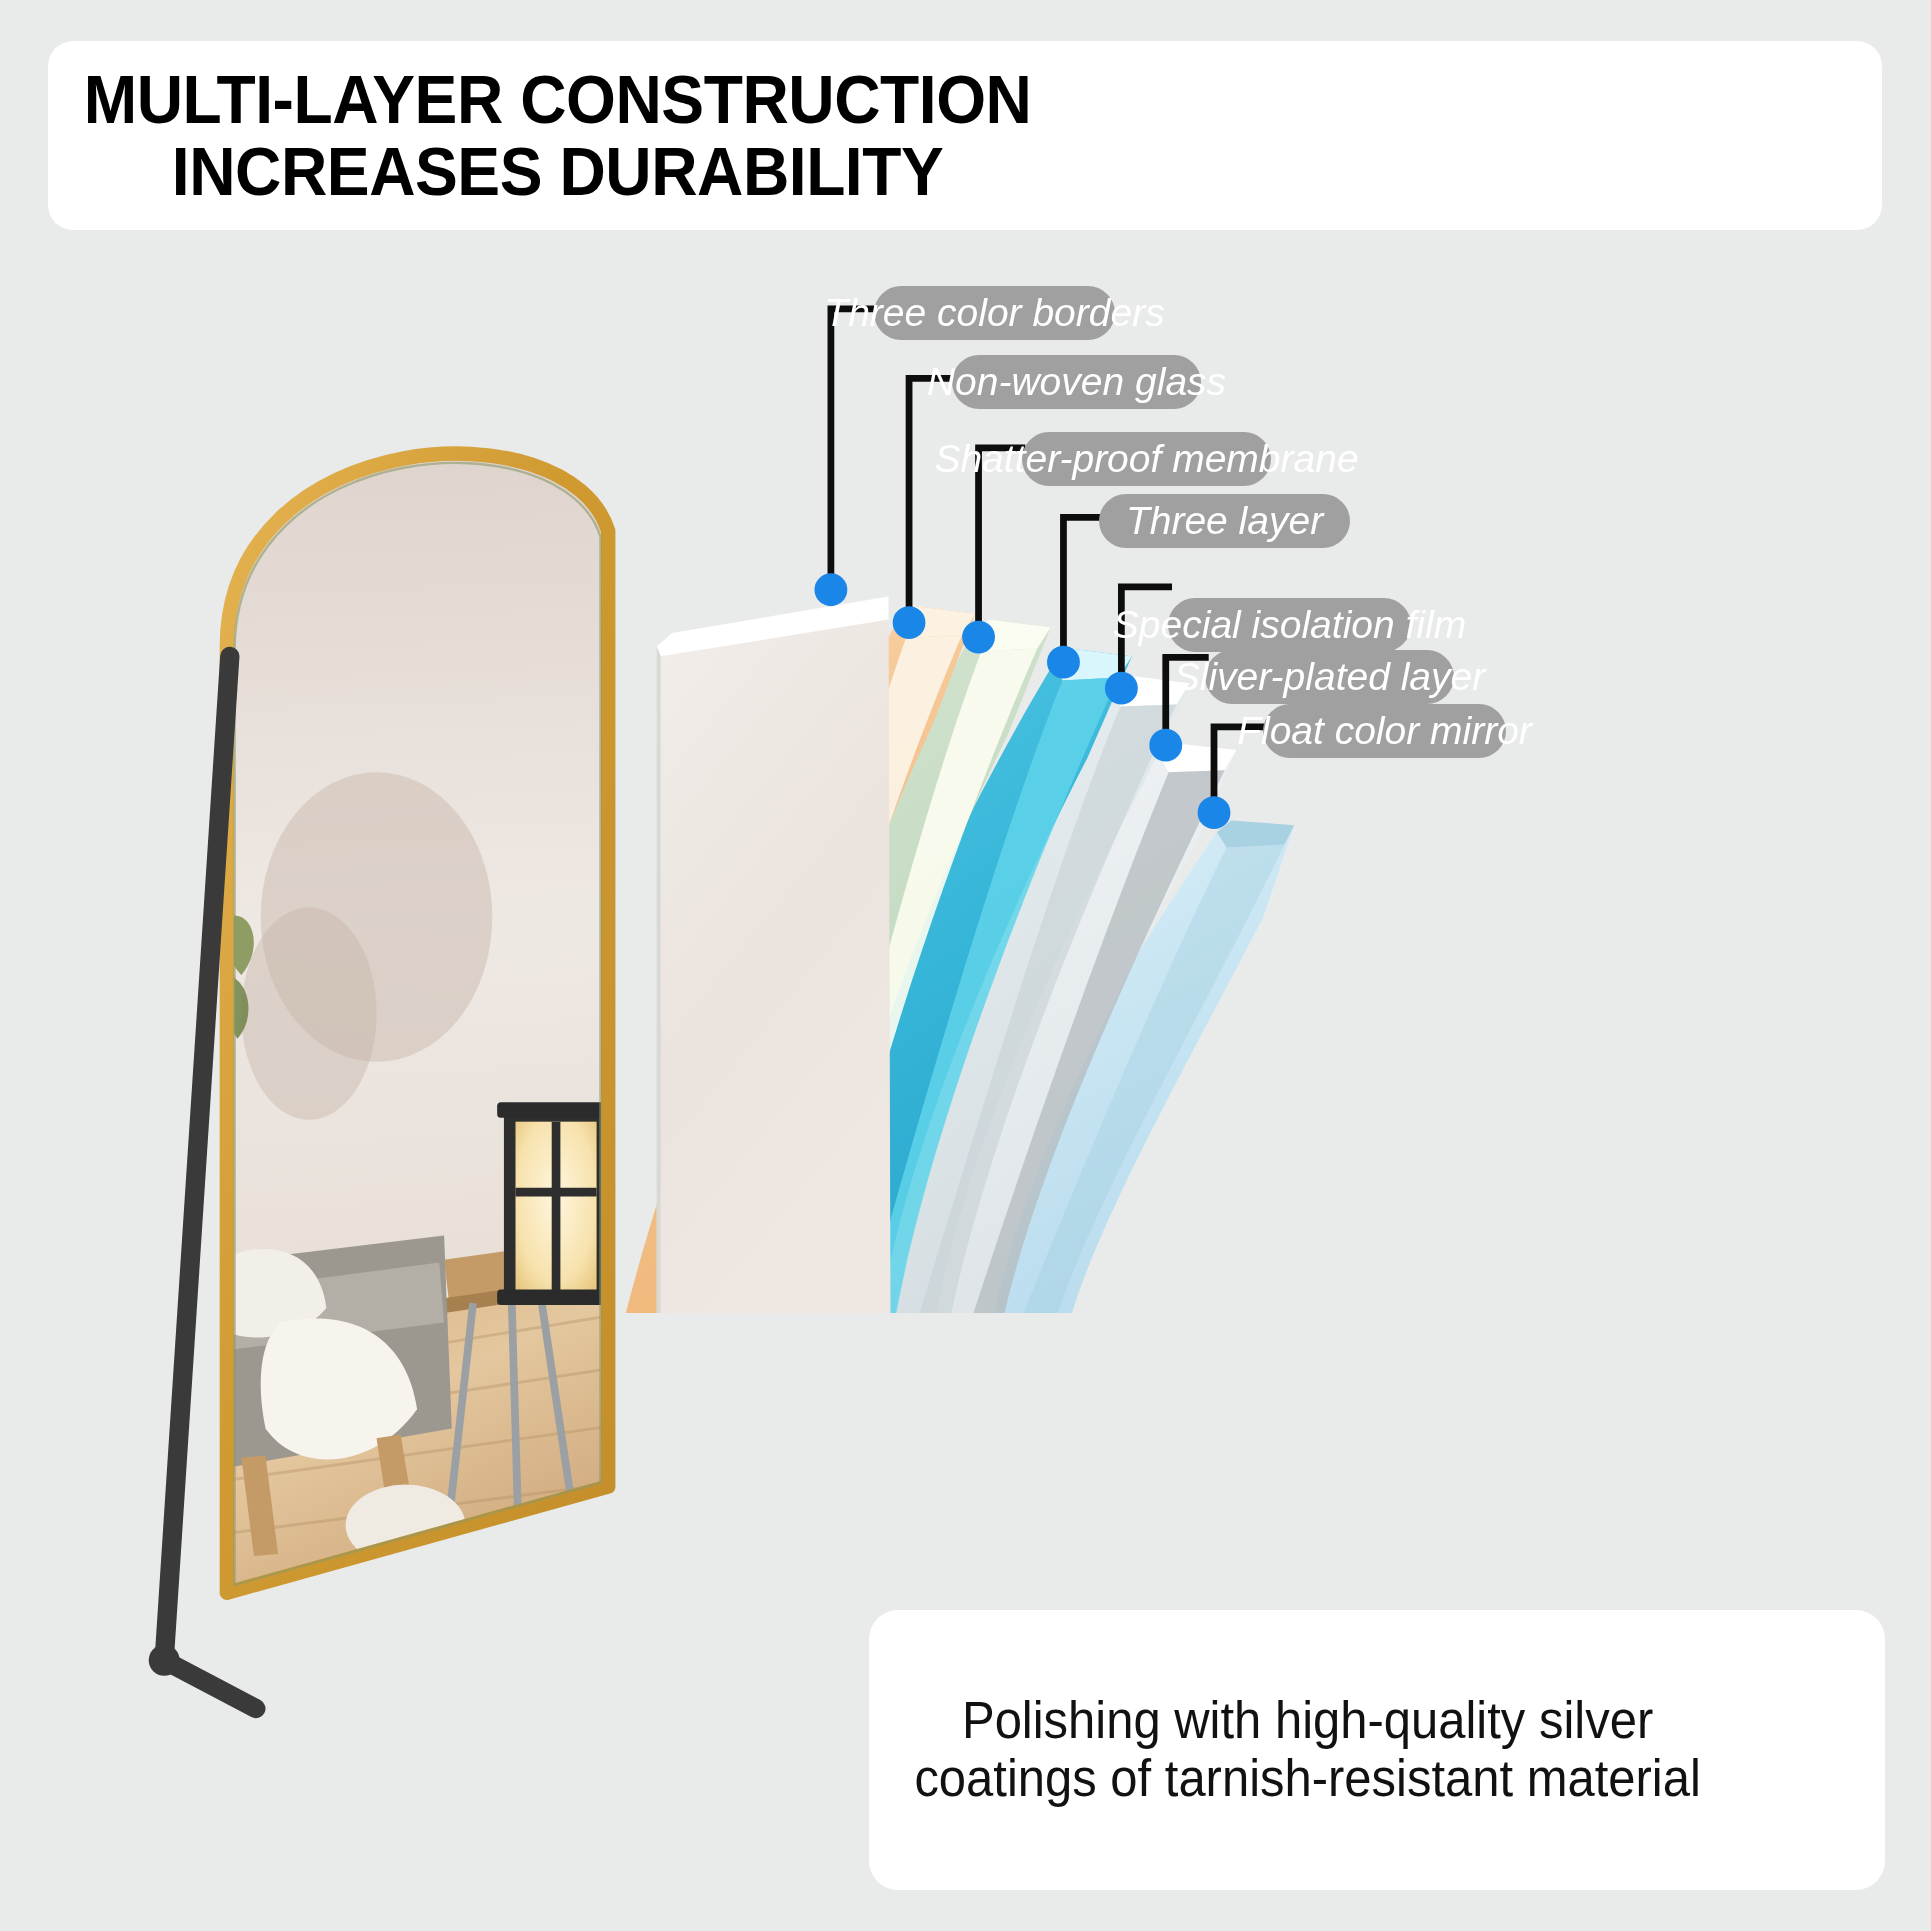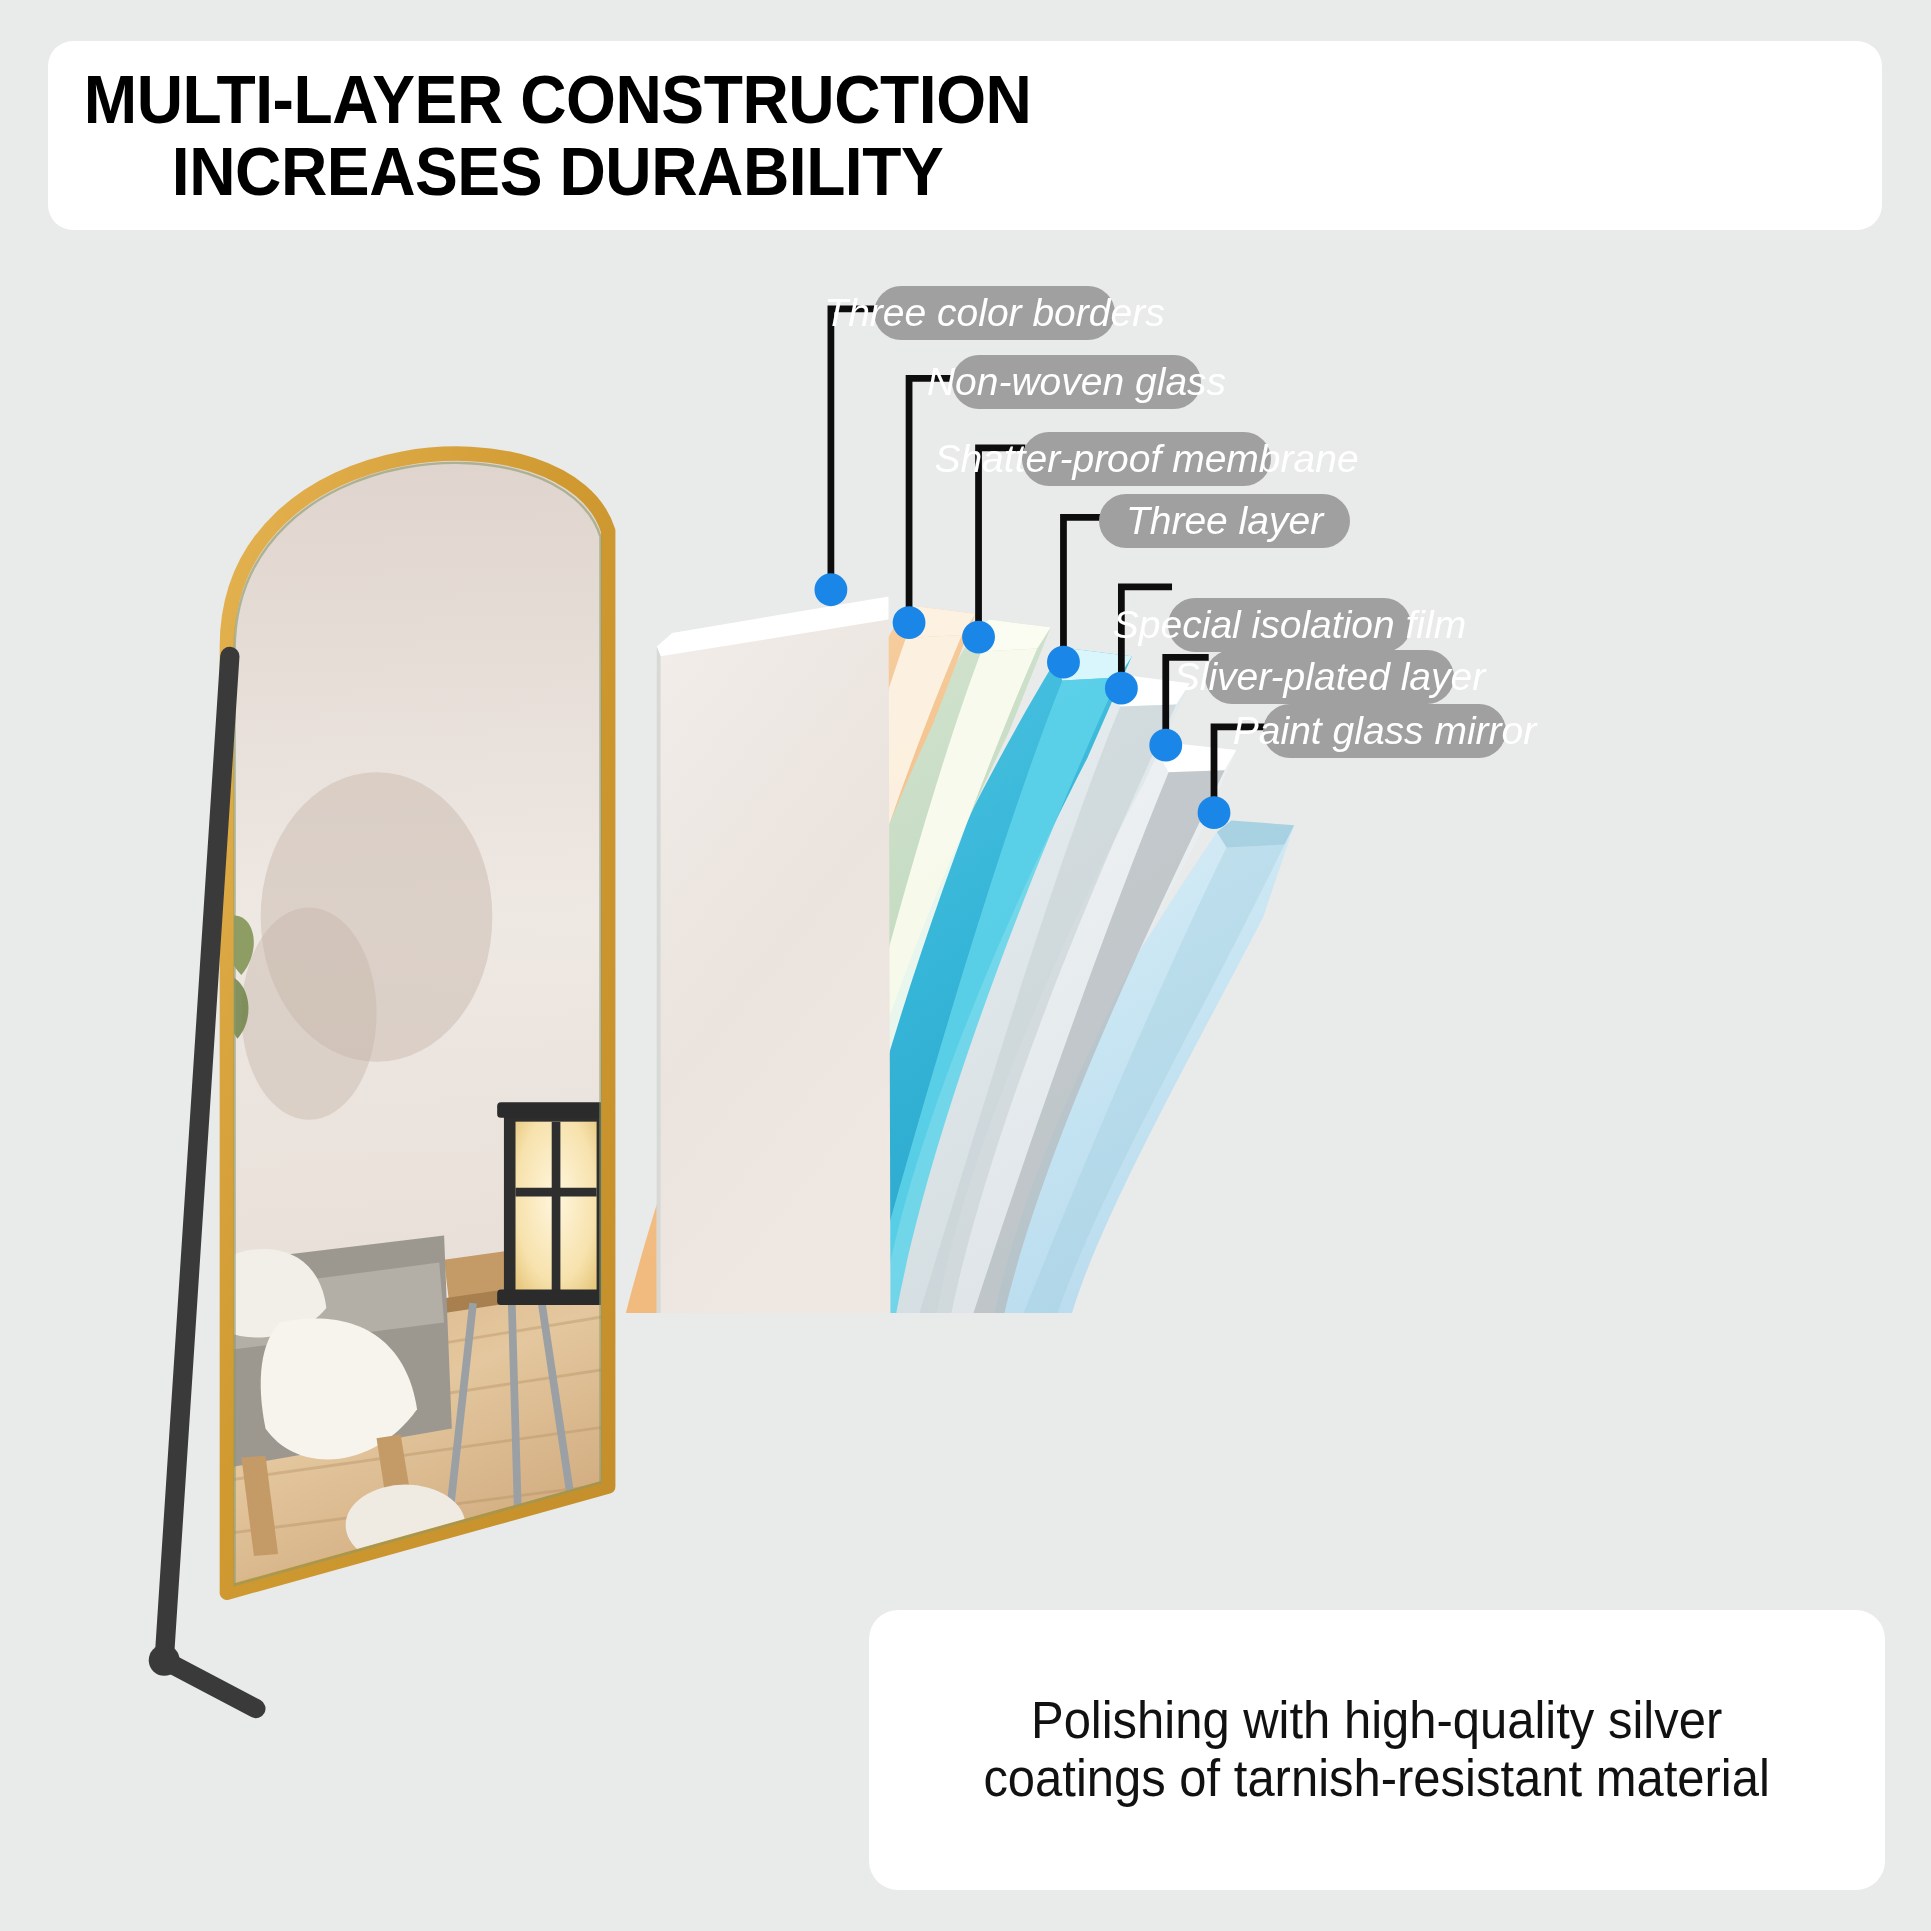--- a/index.html
+++ b/index.html
@@ -50,21 +50,21 @@
     padding:8px 25px;
     height:54px;
     white-space:nowrap;
     box-sizing:border-box;
   }
 
   
   .caption-card{
     position:absolute;left:869px;top:1610px;width:1016px;height:280px;
     background:#ffffff;border-radius:29px;
-    display:flex;align-items:center;justify-content:center;
+    display:flex;align-items:center;justify-content:flex-start;
   }
   .caption-text{
     color:#111;font-size:51px;line-height:1.14;text-align:center;
     transform:scaleX(0.96);
     white-space:pre-line;
     padding:0 29px;
   }
 </style>
 </head>
 <body>
@@ -303,21 +303,21 @@
 
   <div class="pill" style="left:1168px;top:564px;width:243px;margin-top:34px;">
     <span>Special isolation film</span>
   </div>
 
   <div class="pill" style="left:1205px;top:634px;width:249px;margin-top:16px;">
     <span>Sliver-plated layer</span>
   </div>
 
   <div class="pill" style="left:1263px;top:704px;width:243px;">
-    <span>Paint glass mirror</span>
+    <span>Float color mirror</span>
   </div>
 
   <div class="caption-card">
     <div class="caption-text">Polishing with high-quality silver
 coatings of tarnish-resistant material</div>
   </div>
 
 </div>
 
 

